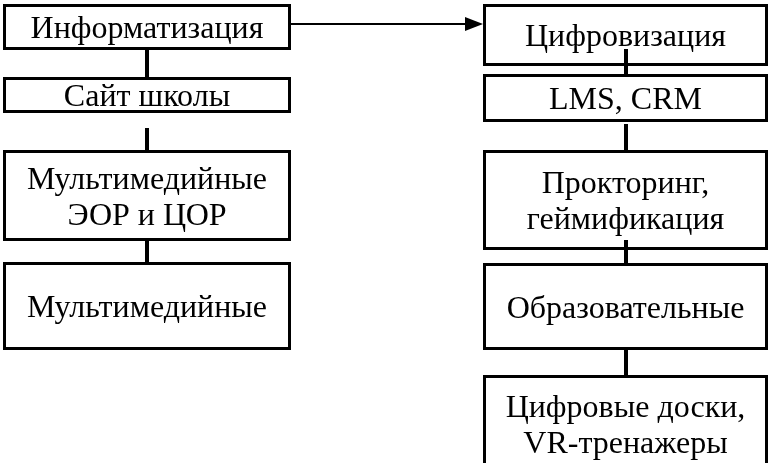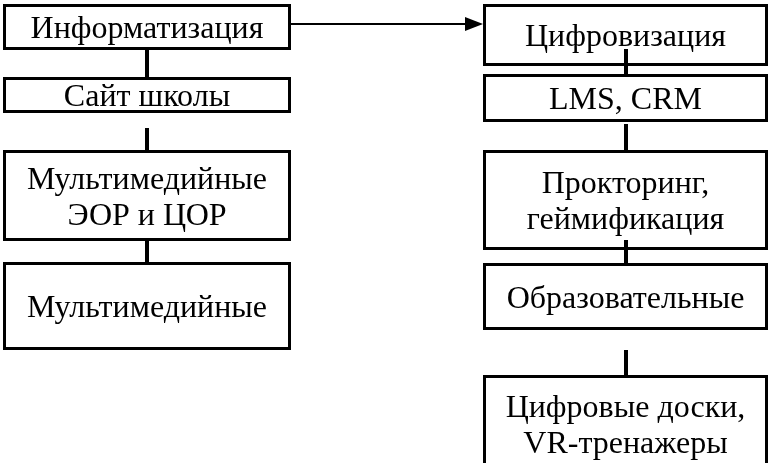--- a/index.html
+++ b/index.html
@@ -34,21 +34,21 @@
   }
   
   .b-l1 { left: 3px;   top: 4px;   width: 288px; height: 46px; }
   .b-l2 { left: 3px;   top: 77px;  width: 288px; height: 36px; }
   .b-l3 { left: 3px;   top: 150px; width: 288px; height: 91px; }
   .b-l4 { left: 3px;   top: 262px; width: 288px; height: 88px; }
   
   .b-r1 { left: 483px; top: 4px;   width: 285px; height: 62px; }
   .b-r2 { left: 483px; top: 74px;  width: 285px; height: 48px; }
   .b-r3 { left: 483px; top: 150px; width: 285px; height: 100px; }
-  .b-r4 { left: 483px; top: 263px; width: 285px; height: 67px; }
+  .b-r4 { left: 483px; top: 263px; width: 285px; height: 87px; }
   .b-r5 { left: 483px; top: 375px; width: 285px; height: 97px; }
   
   .vline {
     position: absolute;
     width: 4px;
     background: #000000;
   }
   .c-l1 { left: 145px; top: 50px;  height: 27px; }
   .c-l2 { left: 145px; top: 128px; height: 22px; }
   .c-l3 { left: 145px; top: 241px; height: 21px; }

